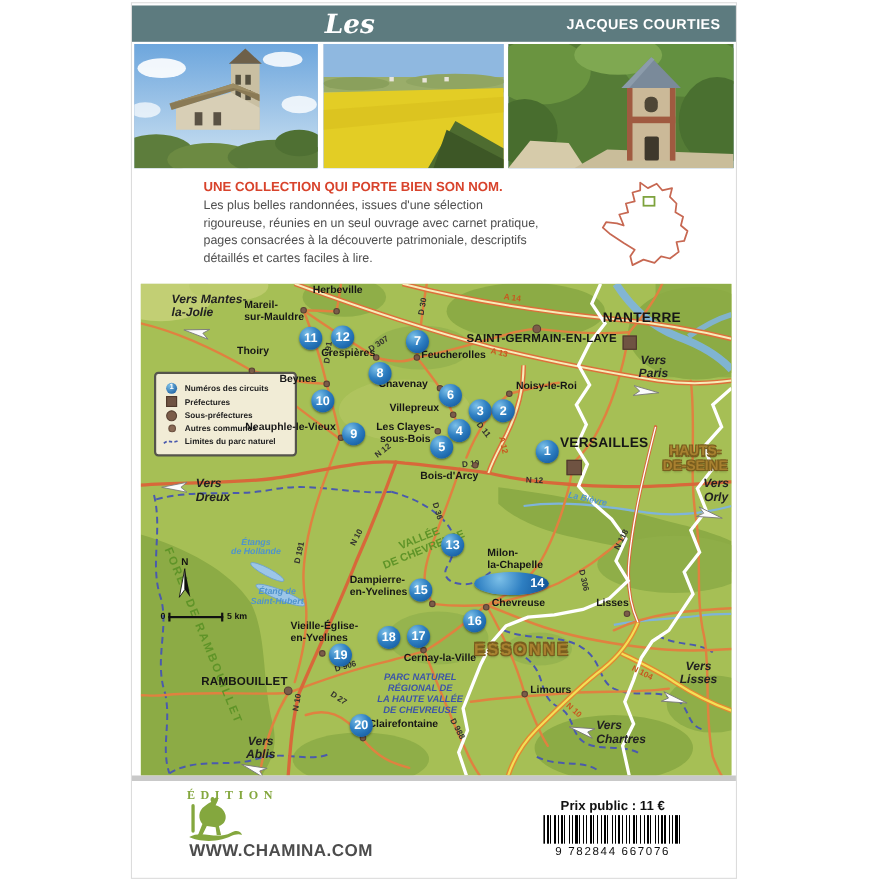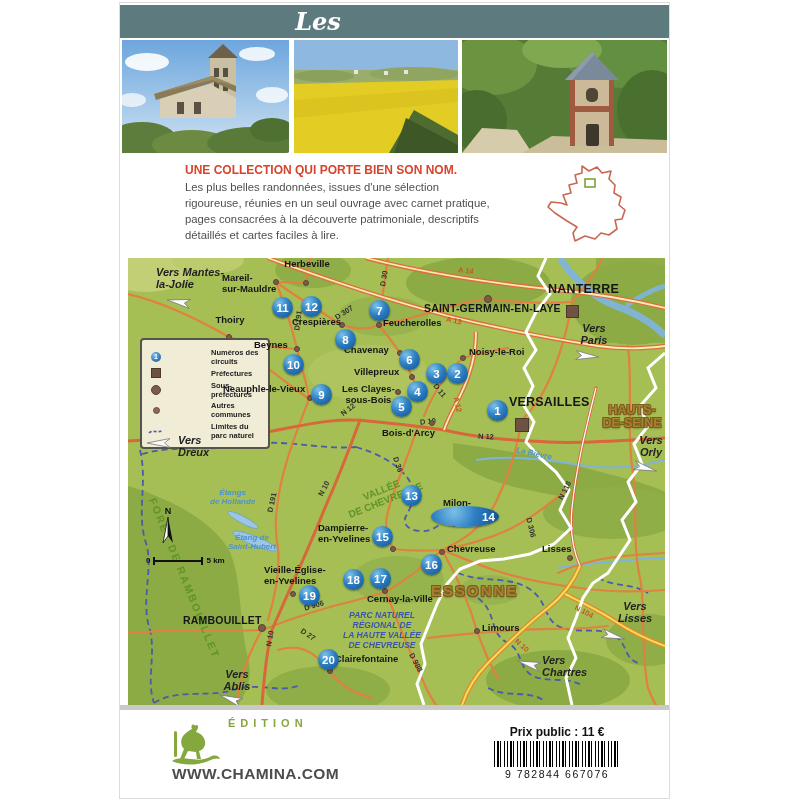--- a/index.html
+++ b/index.html
@@ -32,51 +32,52 @@
       box-shadow:0 1px 2px rgba(0,0,0,.45);}
   .rl{position:absolute;font-size:7.5px;font-weight:bold;color:#33322f;white-space:nowrap;}
   .rl.aut{color:#c8571f;}
   .dir{position:absolute;font-size:11px;line-height:12px;font-weight:bold;font-style:italic;color:#222;}
   .arrow{position:absolute;}
   .region{position:absolute;font-weight:bold;color:#a8802f;text-shadow:-1px -1px 0 #7a5d1e,1px -1px 0 #7a5d1e,-1px 1px 0 #7a5d1e,1px 1px 0 #7a5d1e,0 2px 2px rgba(0,0,0,.25);}
   .green-area{position:absolute;font-weight:bold;color:#5f9428;}
   .parc{position:absolute;font-size:8.5px;font-weight:bold;font-style:italic;color:#3c55a8;text-align:center;line-height:10px;}
   .wlab{position:absolute;font-size:8px;font-weight:bold;font-style:italic;color:#4f93cc;line-height:8.5px;}
   .legend{position:absolute;left:12px;top:80px;width:130px;background:#f1ecd6;border:2px solid #55544c;border-radius:4px;padding:5px 6px;box-sizing:border-box;}
-  .lg-row{display:flex;align-items:center;margin:2.5px 0;gap:43px;}
+  .lg-row{display:flex;align-items:center;margin:2.5px 0;}
   .lg-ic{width:16px;display:flex;justify-content:center;margin-right:4px;flex:0 0 16px;}
   .lg-tx{font-size:7.5px;font-weight:bold;color:#222;}
   .lg-circ{width:10px;height:10px;border-radius:50%;background:radial-gradient(circle at 34% 28%,#7cc0e8,#0d4f94);color:#fff;font-size:7px;font-weight:bold;display:flex;align-items:center;justify-content:center;}
   .lg-sq{width:8px;height:8px;background:#6f5342;border:1px solid #4e382b;}
   .lg-d1{width:8px;height:8px;border-radius:50%;background:#7b5c49;border:1px solid #594234;}
   .lg-d2{width:5px;height:5px;border-radius:50%;background:#8a6a55;border:1px solid #6a4f3e;}
   .scale{position:absolute;left:18px;top:298px;display:flex;align-items:center;font-size:8px;font-weight:bold;color:#111;}
   .scale .bar{width:50px;height:2px;background:#111;margin:0 3px;position:relative;}
   .scale .bar:before,.scale .bar:after{content:"";position:absolute;top:-3px;width:2px;height:8px;background:#111;}
   .scale .bar:before{left:0}.scale .bar:after{right:0}
   .north{position:absolute;left:34px;top:248px;text-align:center;font-size:9px;font-weight:bold;color:#111;}
   
   .logo-wrap{position:absolute;left:50px;top:716px;width:250px;}
   .chamina{font-family:"DejaVu Serif",serif;font-weight:bold;font-size:31px;color:#84a73e;line-height:32px;}
-  .edition{font-size:11px;font-weight:bold;letter-spacing:5px;color:#84a73e;margin-left:58px;margin-top:-2px;}
+  .edition{font-size:11px;font-weight:bold;letter-spacing:5px;color:#84a73e;margin-top:-2px;font-family:Liberation Serif, serif;}
   .site{position:absolute;left:52px;top:762px;font-size:15.5px;font-weight:bold;color:#4c4c4c;letter-spacing:.4px;}
   .bc-wrap{position:absolute;left:362px;top:722px;width:150px;text-align:center;}
   .price{font-size:12px;font-weight:bold;color:#111;}
   .bars{margin:2px auto 0;width:126px;height:26px;background:
      repeating-linear-gradient(90deg,#000 0 1px,#fff 1px 3px,#000 3px 5px,#fff 5px 6px,#000 6px 7px,#fff 7px 10px,#000 10px 11px,#fff 11px 13px);}
   .digits{font-size:10.5px;color:#111;letter-spacing:1.5px;margin-top:1px;}
 </style>
 </head>
 <body>
 
 <div id="stage">
  <div class="page">
 
   <div class="band">
     <div class="script-title">Les Incontournables</div>
+    <div class="author">JACQUES COURTIES</div>
   </div>
 
   <div class="photo" style="left:2px;width:167px;">
     <svg width="167" height="113">
       <defs>
             <linearGradient id="sky1" x1="0" y1="0" x2="0" y2="1">
         <stop offset="0" stop-color="#6da6dd"></stop>
               <stop offset="1" stop-color="#cfe3f2"></stop>
             </linearGradient>
           </defs>
@@ -414,21 +415,21 @@
     <div class="cc" style="left:279px;top:123px;">4</div>
     <div class="cc" style="left:263px;top:138px;">5</div>
     <div class="cc" style="left:271px;top:91px;">6</div>
     <div class="cc" style="left:241px;top:42px;">7</div>
     <div class="cc" style="left:207px;top:71px;">8</div>
     <div class="cc" style="left:183px;top:126px;">9</div>
     <div class="cc" style="left:155px;top:96px;">10</div>
     <div class="cc" style="left:144px;top:39px;">11</div>
     <div class="cc" style="left:173px;top:38px;">12</div>
     <div class="cc" style="left:273px;top:227px;">13</div>
-    <div class="cc" style="left:303px;top:248px;padding-left:47px;">14</div>
+    <div class="cc" style="left:303px;top:262px;padding-left:47px;">14</div>
     <div class="cc" style="left:244px;top:268px;">15</div>
     <div class="cc" style="left:293px;top:296px;">16</div>
     <div class="cc" style="left:242px;top:310px;">17</div>
     <div class="cc" style="left:215px;top:311px;">18</div>
     <div class="cc" style="left:171px;top:327px;">19</div>
     <div class="cc" style="left:190px;top:391px;">20</div>
 
     <div class="north">
       <div>N</div>
       <svg width="12" height="30">

